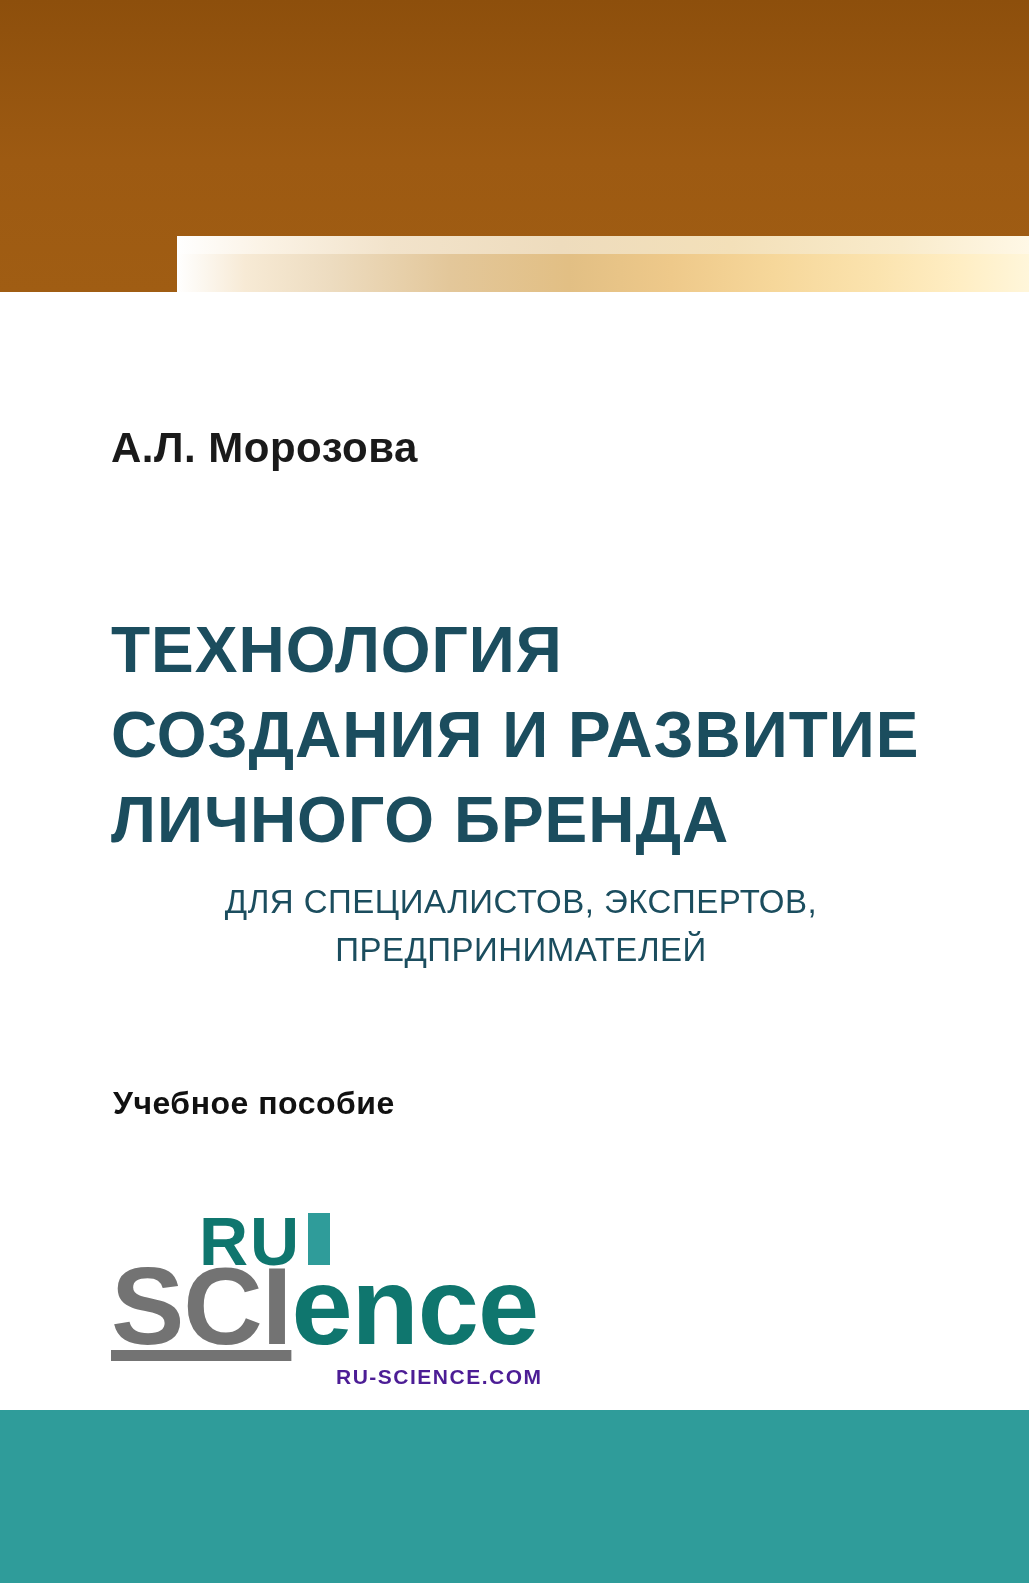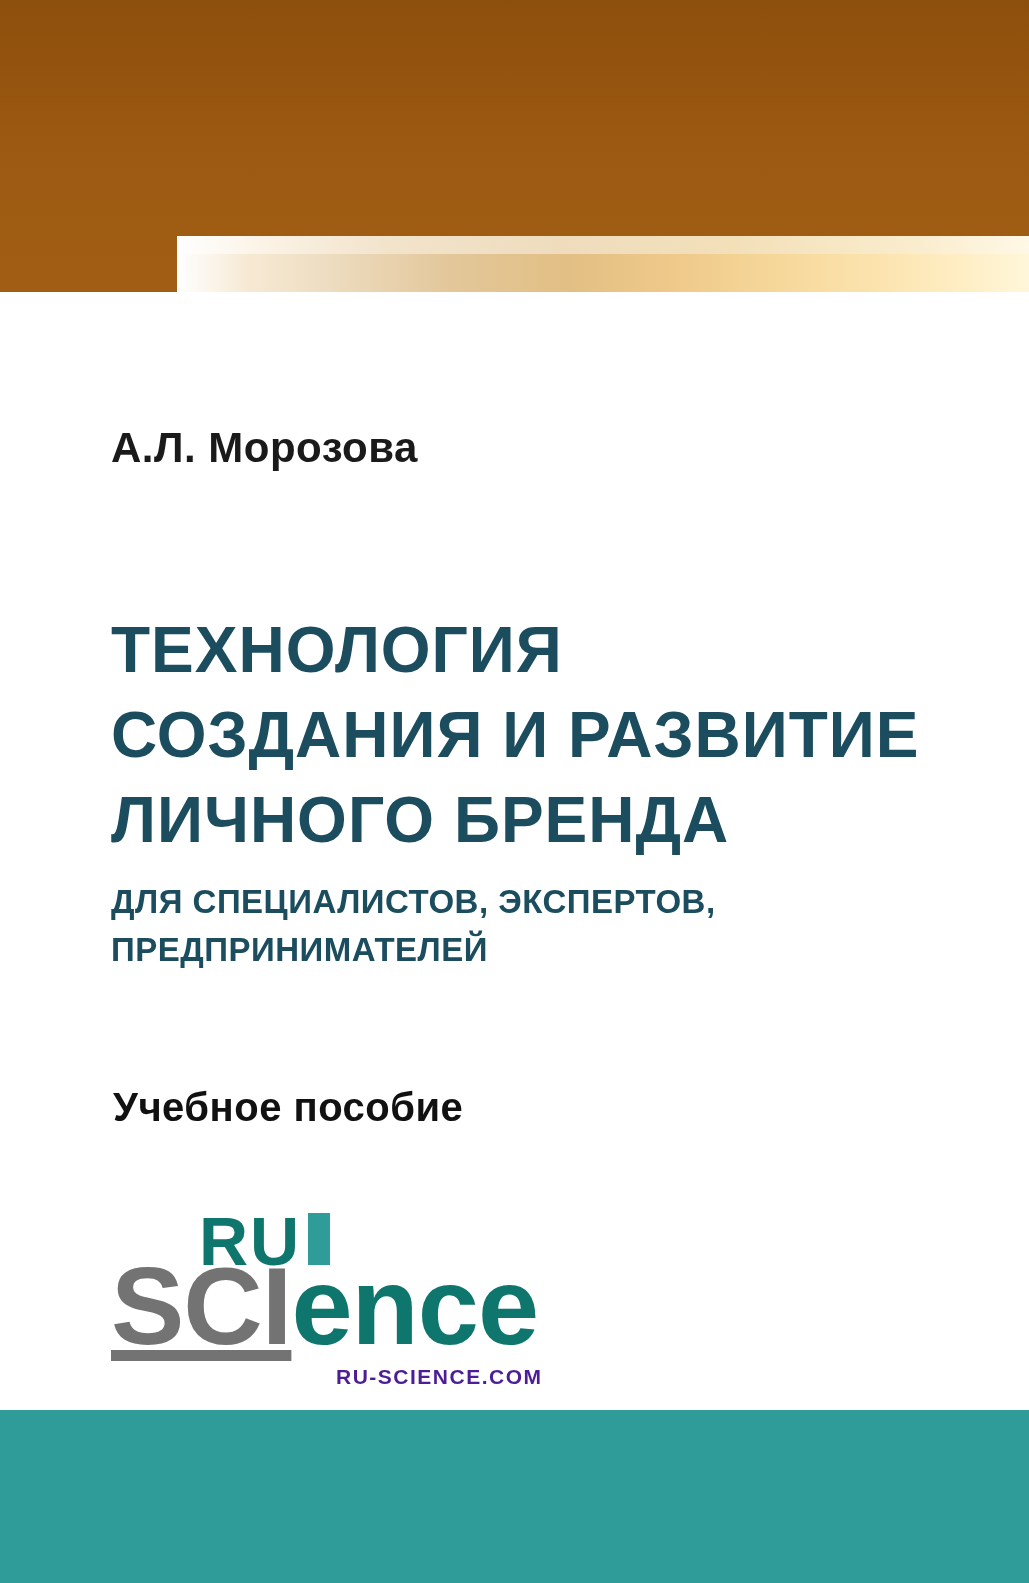--- a/index.html
+++ b/index.html
@@ -110,31 +110,32 @@
     text-transform: uppercase;
   }
 
   .subtitle {
     position: absolute;
     left: 111px;
     top: 878px;
     width: 820px;
     font-size: 33px;
     line-height: 1.45;
-    font-weight: bold;
+    font-weight: normal;
     color: #1b4d5e;
     letter-spacing: 0.5px;
     text-transform: uppercase;
+    text-align: center;
   }
 
   .edition-type {
     position: absolute;
     left: 113px;
     top: 1085px;
-    font-size: 40px;
+    font-size: 32px;
     font-weight: bold;
     color: #111111;
     letter-spacing: 0.5px;
     white-space: nowrap;
   }
 
   
   .logo {
     position: absolute;
     left: 111px;

